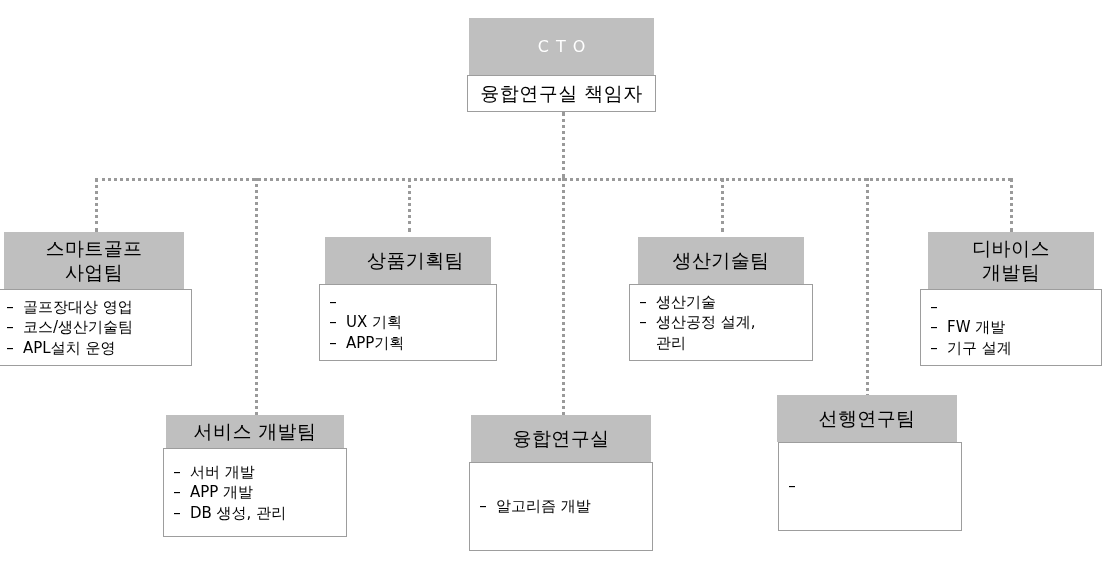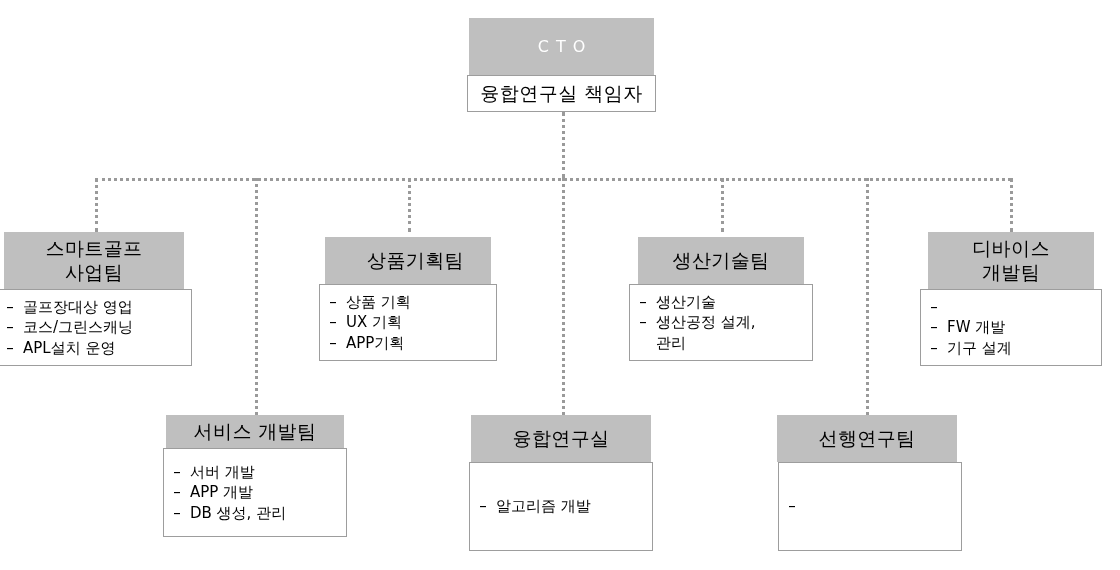--- a/index.html
+++ b/index.html
@@ -129,35 +129,34 @@
   <div class="node" style="left:4px; top:232px; width:180px;">
     <div class="node-head" style="height:57px; white-space:pre-line;">스마트골프
 사업팀</div>
     <div class="node-body" style="height:77px; width:196px; margin-left:-8px;">
       <div class="item">
         <span class="dash">–</span>
         <span class="txt">골프장대상 영업</span>
       </div>
       <div class="item">
         <span class="dash">–</span>
-        <span class="txt">코스/그린스캐닝</span>
+        <span class="txt">코스/생산기술팀</span>
       </div>
       <div class="item">
         <span class="dash">–</span>
         <span class="txt">APL설치 운영</span>
       </div>
     </div>
   </div>
 
   <div class="node" style="left:325px; top:237px; width:166px;">
     <div class="node-head" style="height:47px; white-space:pre-line;padding-left:19px;">상품기획팀</div>
     <div class="node-body" style="height:77px; width:178px; margin-left:-6px;">
       <div class="item">
         <span class="dash">–</span>
-        <span class="txt">상품 기획</span>
       </div>
       <div class="item">
         <span class="dash">–</span>
         <span class="txt">UX 기획</span>
       </div>
       <div class="item">
         <span class="dash">–</span>
         <span class="txt">APP기획</span>
       </div>
     </div>
@@ -217,21 +216,21 @@
   <div class="node" style="left:471px; top:415px; width:180px;">
     <div class="node-head" style="height:47px; white-space:pre-line;">융합연구실</div>
     <div class="node-body center-single" style="height:89px; width:184px; margin-left:-2px;">
       <div class="item">
         <span class="dash">–</span>
         <span class="txt">알고리즘 개발</span>
       </div>
     </div>
   </div>
 
-  <div class="node" style="left:777px; top:415px; width:180px;">
+  <div class="node" style="left:777px; top:395px; width:180px;">
     <div class="node-head" style="height:47px; white-space:pre-line;">선행연구팀</div>
     <div class="node-body center-single" style="height:89px; width:184px; margin-left:1px;">
       <div class="item">
         <span class="dash">–</span>
       </div>
     </div>
   </div>
 
 </div>
 

